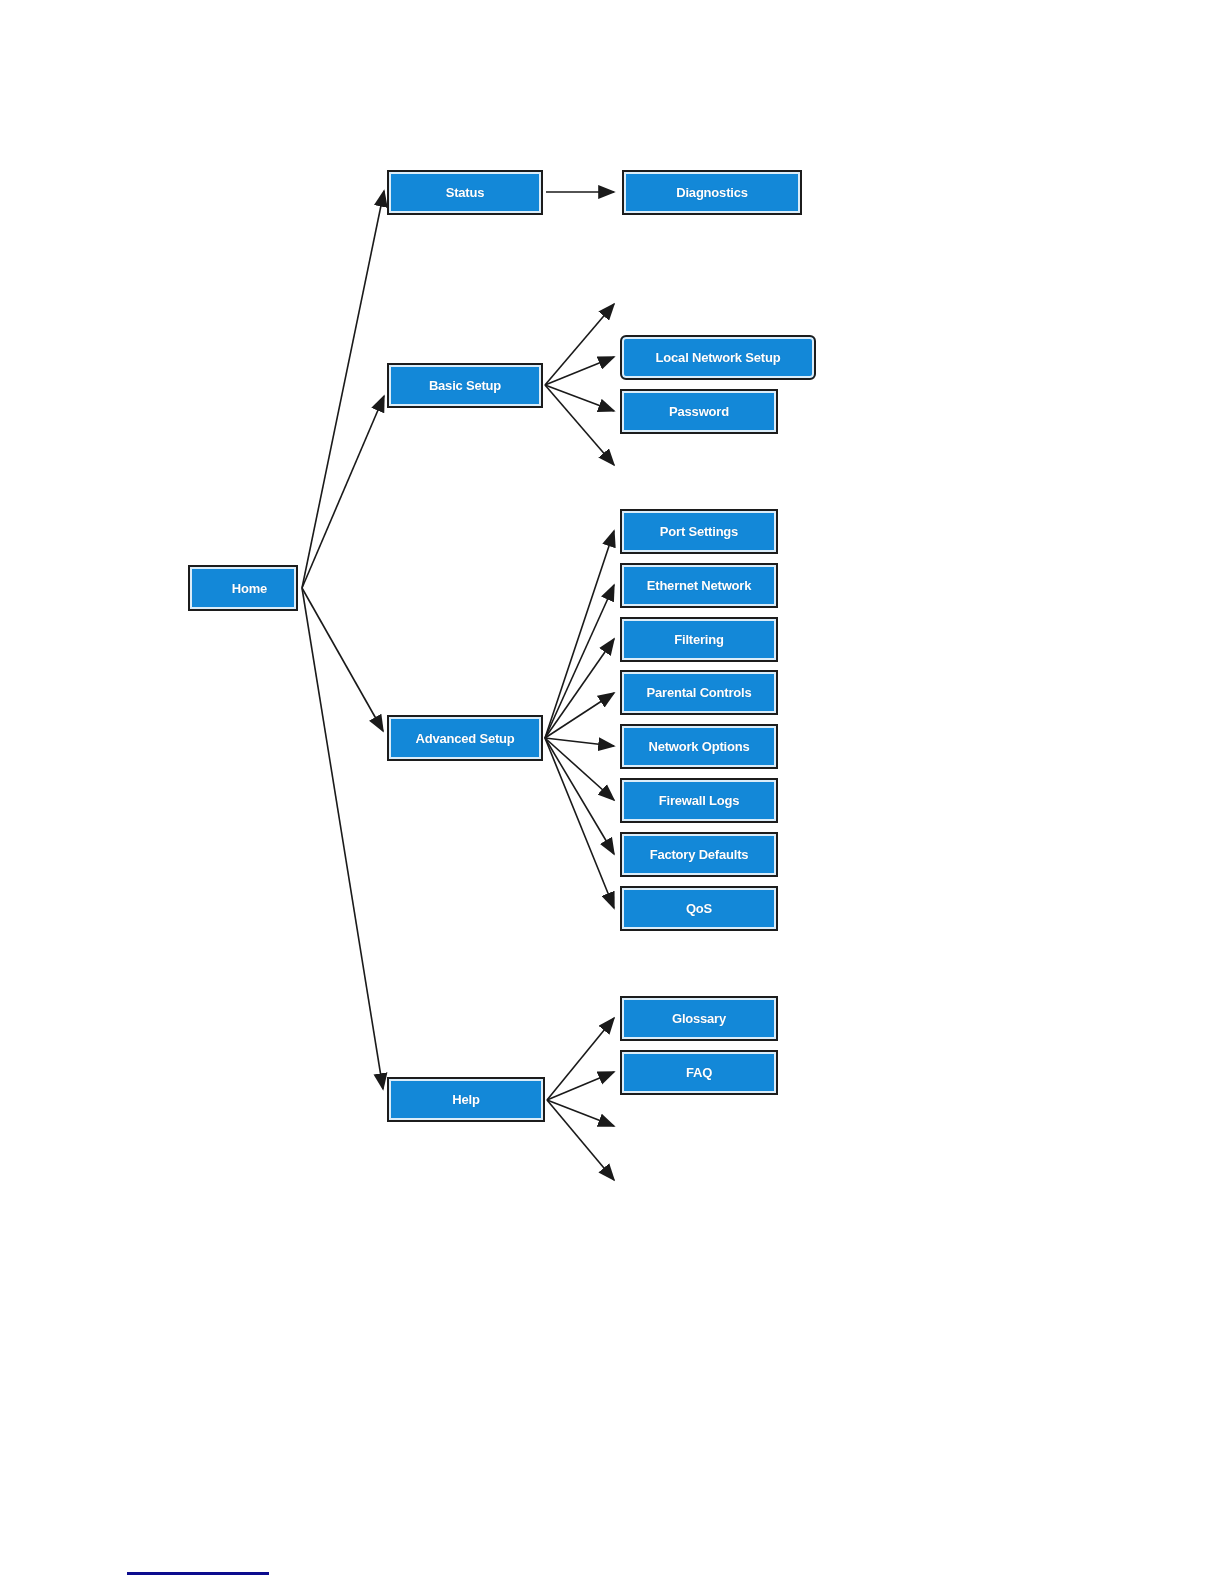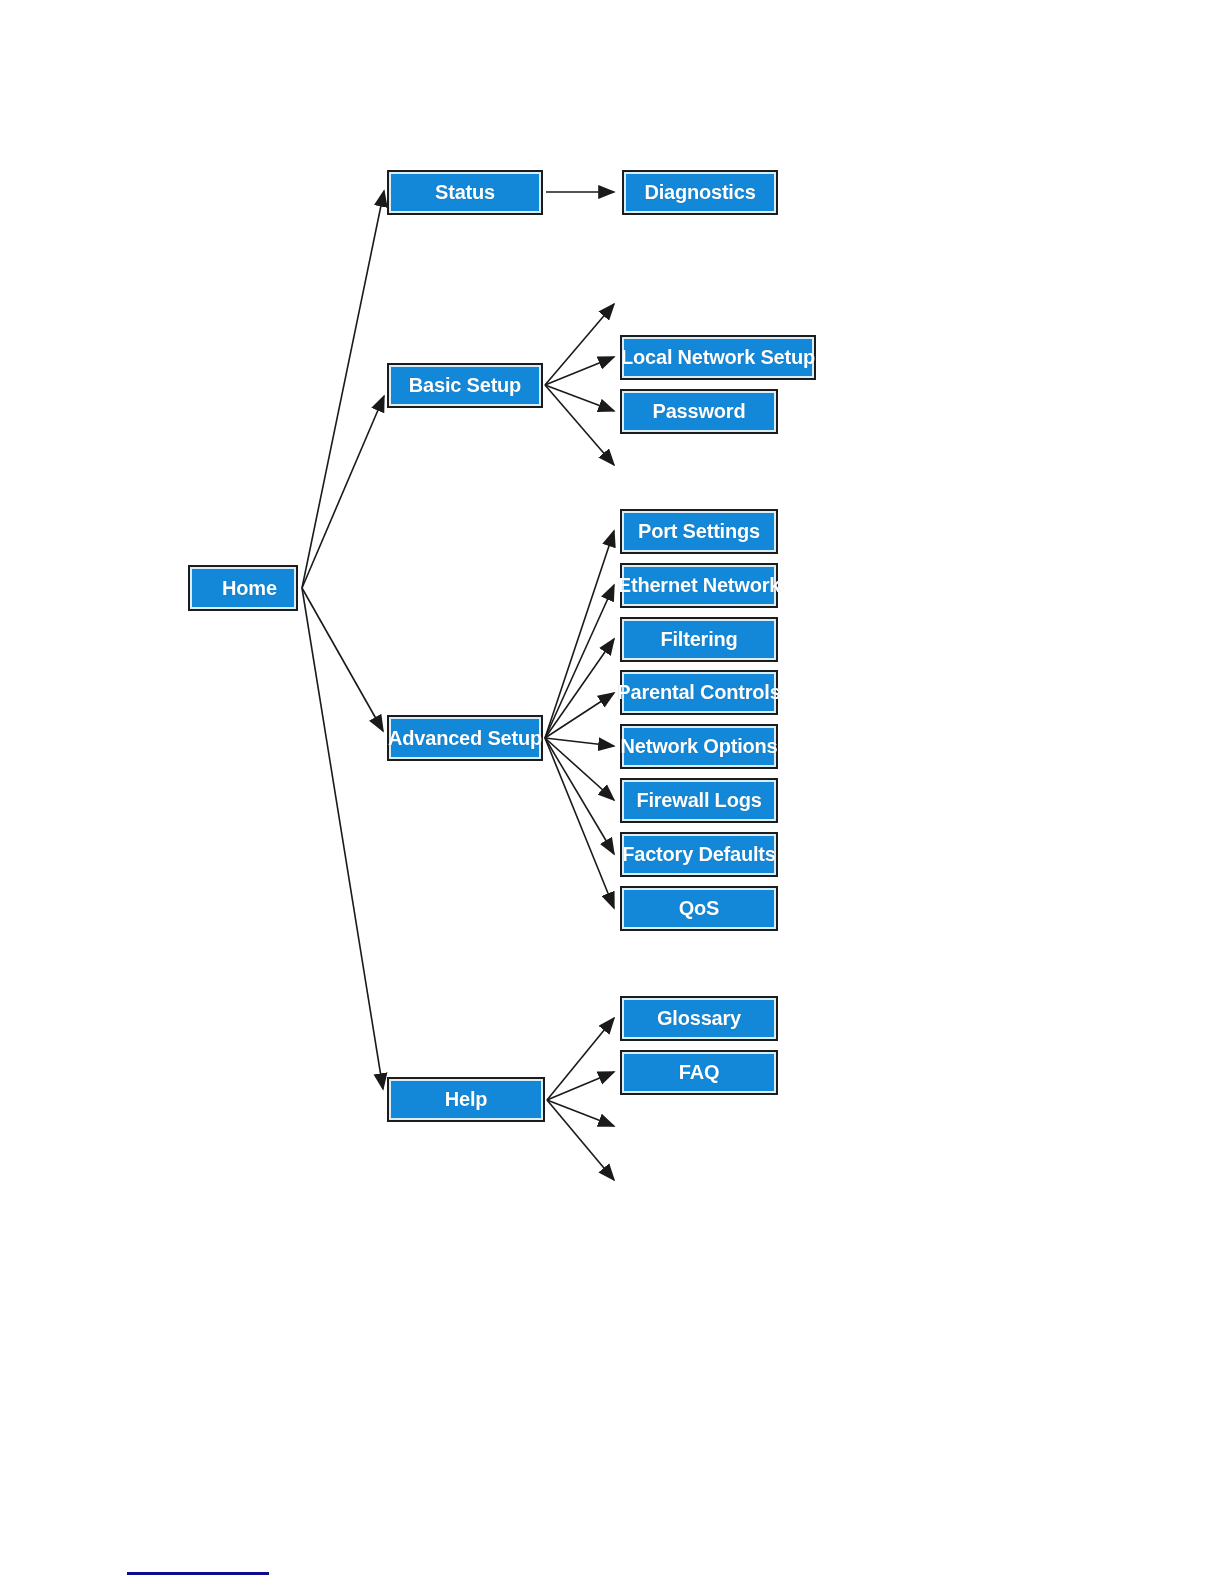--- a/index.html
+++ b/index.html
@@ -12,21 +12,21 @@
   }
   .edges{position:absolute;left:0;top:0;width:1224px;height:1584px;}
   .node{
     position:absolute;
     box-sizing:border-box;
     background:#1388d8;
     border:2px solid #1c1c1c;
     box-shadow:inset 0 0 0 2px rgba(255,255,255,0.85);
     color:#ffffff;
     font-weight:700;
-    font-size:20px;
+    font-size:13px;
     letter-spacing:-0.2px;
     display:flex;
     align-items:center;
     justify-content:center;
     text-align:center;
     white-space:nowrap;
     text-shadow:0 0 1px rgba(0,40,80,0.35);
   }
   .footer-link{
     position:absolute;
@@ -74,23 +74,23 @@
     <line x1="547" y1="1100" x2="614" y2="1180" stroke="#1a1a1a" stroke-width="1.6" marker-end="url(#ah)"></line>
   </svg>
 
   <div class="node" style="left:188px;top:565px;width:110px;height:46px;padding-left:13px;">Home</div>
 
   <div class="node" style="left:387px;top:170px;width:156px;height:45px;">Status</div>
   <div class="node" style="left:387px;top:363px;width:156px;height:45px;">Basic Setup</div>
   <div class="node" style="left:387px;top:715px;width:156px;height:46px;">Advanced Setup</div>
   <div class="node" style="left:387px;top:1077px;width:158px;height:45px;">Help</div>
 
-  <div class="node" style="left:622px;top:170px;width:156px;height:45px;text-align:right;">Diagnostics</div>
+  <div class="node" style="left:622px;top:170px;width:180px;height:45px;text-align:right;">Diagnostics</div>
 
-  <div class="node" style="left:620px;top:335px;width:196px;height:45px;">Local Network Setup</div>
+  <div class="node" style="left:620px;top:335px;width:196px;height:45px;border-radius:6px;">Local Network Setup</div>
   <div class="node" style="left:620px;top:389px;width:158px;height:45px;">Password</div>
 
   <div class="node" style="left:620px;top:509px;width:158px;height:45px;">Port Settings</div>
   <div class="node" style="left:620px;top:563px;width:158px;height:45px;">Ethernet Network</div>
   <div class="node" style="left:620px;top:617px;width:158px;height:45px;">Filtering</div>
   <div class="node" style="left:620px;top:670px;width:158px;height:45px;">Parental Controls</div>
   <div class="node" style="left:620px;top:724px;width:158px;height:45px;">Network Options</div>
   <div class="node" style="left:620px;top:778px;width:158px;height:45px;">Firewall Logs</div>
   <div class="node" style="left:620px;top:832px;width:158px;height:45px;">Factory Defaults</div>
   <div class="node" style="left:620px;top:886px;width:158px;height:45px;">QoS</div>

